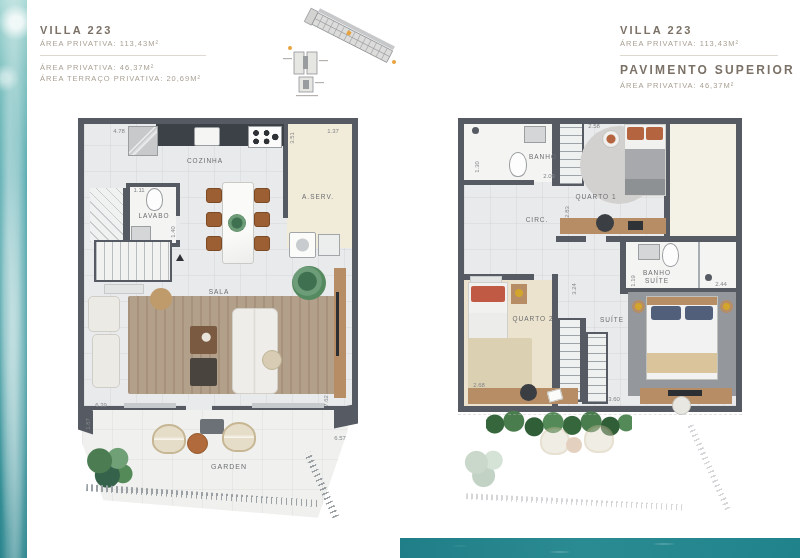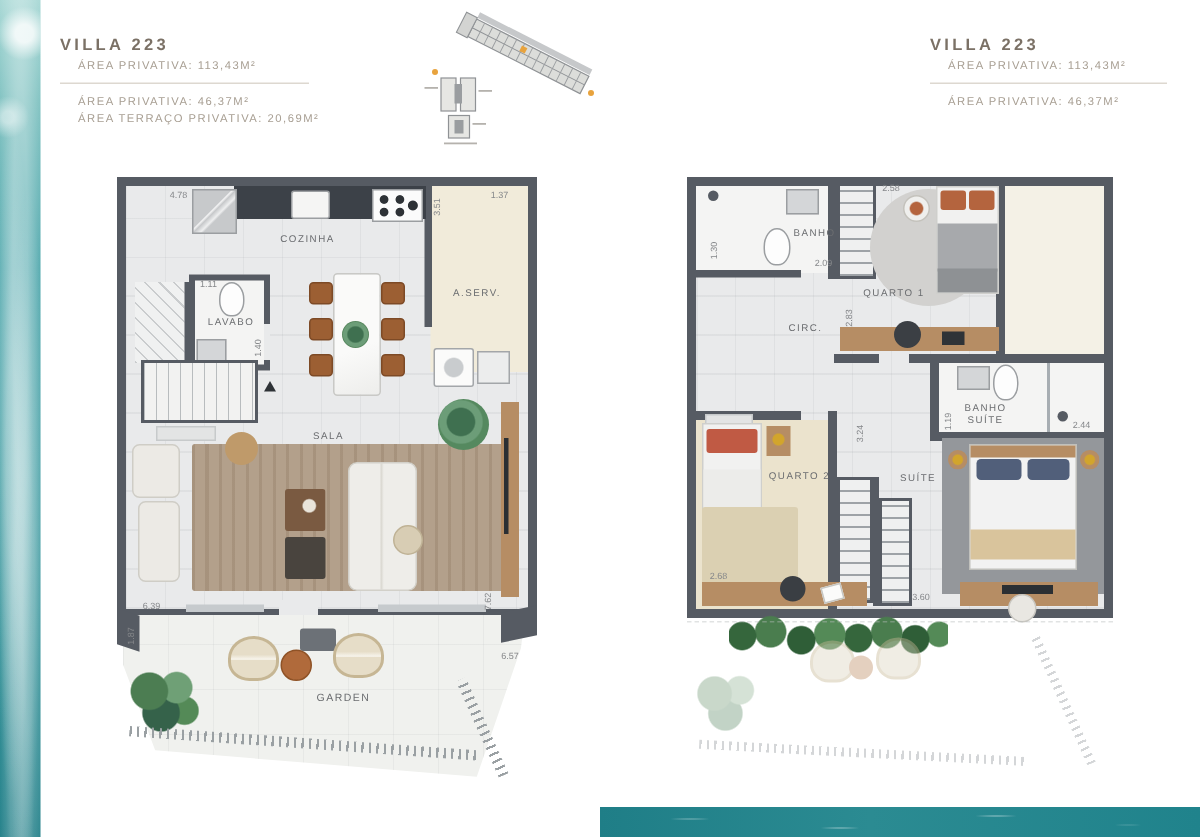--- a/index.html
+++ b/index.html
@@ -22,21 +22,21 @@
     background:
       radial-gradient(ellipse at 15% 40%, rgba(255,255,255,.35) 0 5px, rgba(255,255,255,0) 16px),
       radial-gradient(ellipse at 40% 70%, rgba(255,255,255,.3) 0 4px, rgba(255,255,255,0) 14px),
       radial-gradient(ellipse at 66% 30%, rgba(255,255,255,.3) 0 5px, rgba(255,255,255,0) 15px),
       radial-gradient(ellipse at 88% 60%, rgba(255,255,255,.28) 0 4px, rgba(255,255,255,0) 13px),
       linear-gradient(90deg,#1f7e87 0%,#2b8b92 45%,#20838c 100%);}
 
   
   .hdr{width:180px;}
   .hdr .title{font-size:11px;font-weight:bold;letter-spacing:2.2px;color:#7b7166;margin:0 0 3px 0;}
-  .hdr .sub{font-size:7.5px;letter-spacing:1px;color:#a89f93;margin:0 0 2px 12px;}
+  .hdr .sub{font-size:7.5px;letter-spacing:1px;color:#a89f93;margin:0 0 2px 0;}
   .hdr .rule{height:1px;background:#ddd8d0;margin:7px 0 7px 0;border:0;}
   .hdr .floor{font-size:12px;font-weight:bold;letter-spacing:2.2px;color:#7b7166;margin:0 0 4px 0;white-space:nowrap;}
 
   
   .interior{background:
       repeating-linear-gradient(90deg, rgba(120,126,132,.09) 0 1px, transparent 1px 26px),
       repeating-linear-gradient(0deg, rgba(120,126,132,.09) 0 1px, transparent 1px 26px),
       #e9eaeb;
     border:6px solid #565b63;box-sizing:border-box;}
   .wall{background:#565b63;}
@@ -67,20 +67,21 @@
     <div class="sub">ÁREA PRIVATIVA: 113,43M²</div>
     <div class="rule" style="width:166px;"></div>
     <div class="sub">ÁREA PRIVATIVA: 46,37M²</div>
     <div class="sub">ÁREA TERRAÇO PRIVATIVA: 20,69M²</div>
   </div>
 
   <div class="abs hdr" style="left:620px;top:24px;">
     <div class="title">VILLA 223</div>
     <div class="sub">ÁREA PRIVATIVA: 113,43M²</div>
     <div class="rule" style="width:158px;"></div>
+    <div class="floor">PAVIMENTO SUPERIOR</div>
     <div class="sub">ÁREA PRIVATIVA: 46,37M²</div>
   </div>
 
   <svg class="abs" style="left:282px;top:6px;" width="118" height="92" viewBox="0 0 118 92">
     <g transform="rotate(27 70 32)">
       <rect x="28" y="20" width="84" height="4" fill="#c6c8ca"></rect>
       <rect x="28" y="25" width="84" height="13" fill="#dcddda" stroke="#8f9295" stroke-width="0.8"></rect>
       <line x1="28" y1="31.5" x2="112" y2="31.5" stroke="#8f9295" stroke-width="0.6"></line>
       <g stroke="#9a9da0" stroke-width="0.6">
         <line x1="34" y1="25" x2="34" y2="38"></line>

